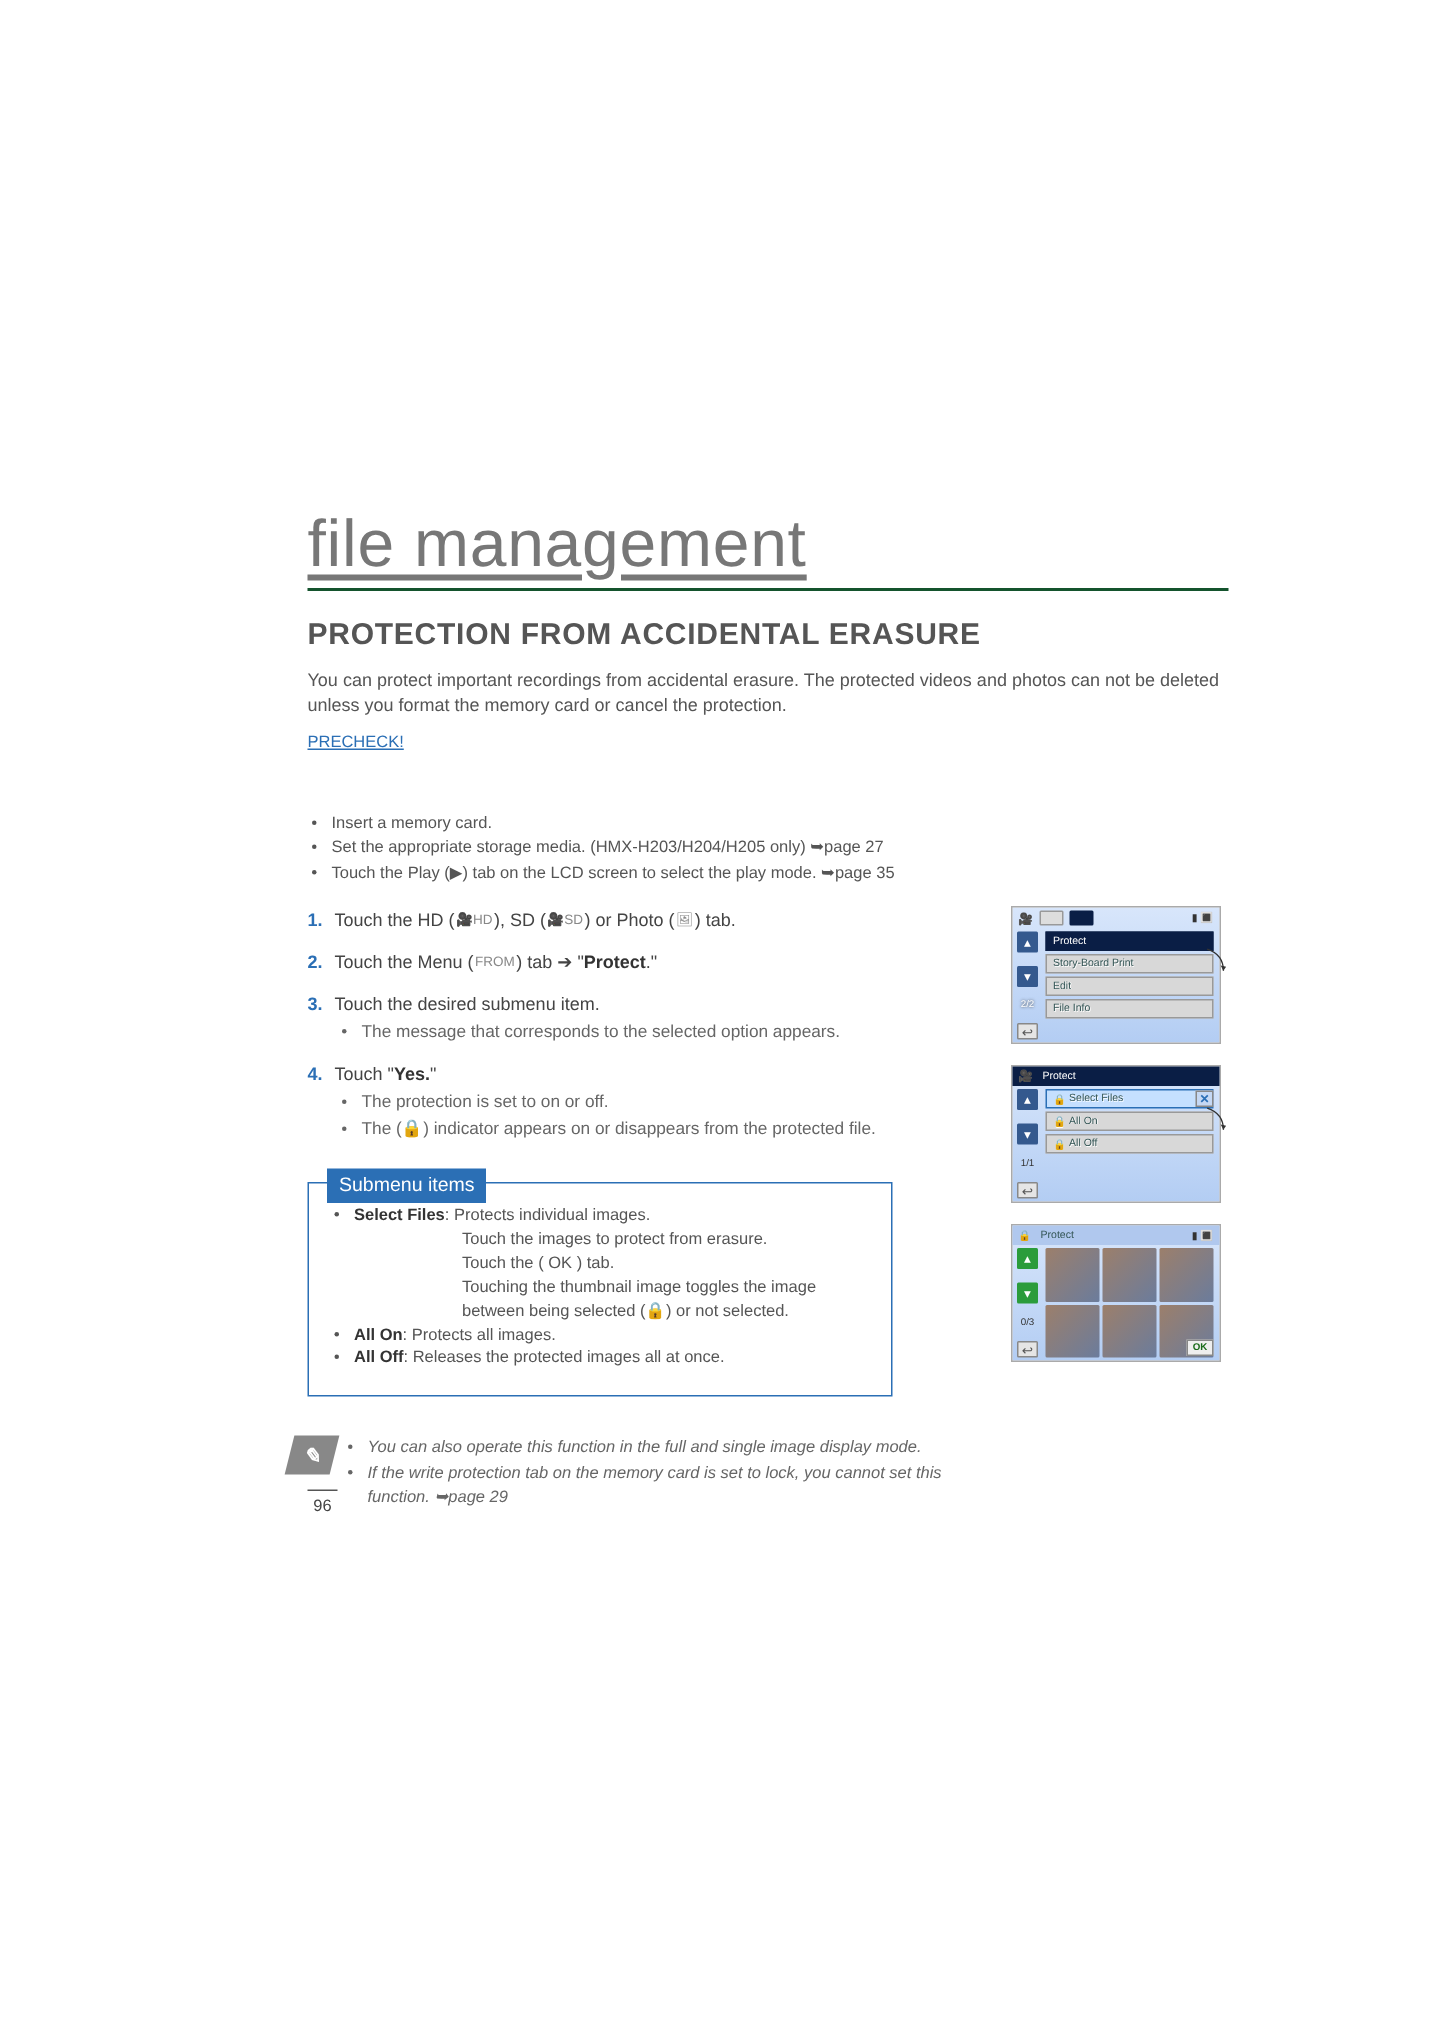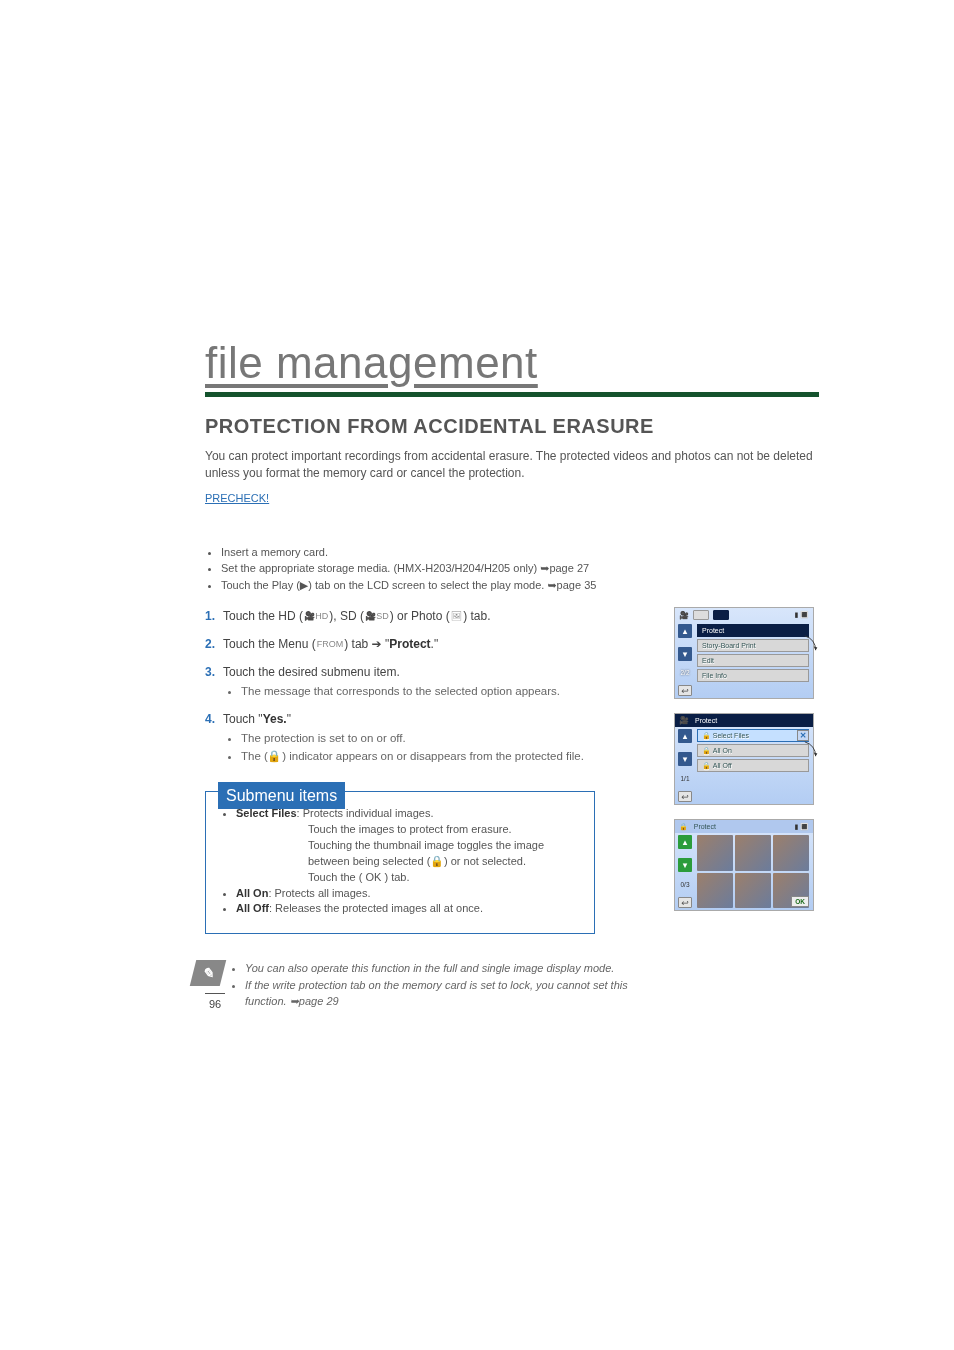--- a/index.html
+++ b/index.html
@@ -6,21 +6,21 @@
   body {
     font-family: Arial, Helvetica, sans-serif;
     background: #fff;
     width: 954px;
     height: 1350px;
     position: relative;
     padding: 338px 135px 0 205px;
     color: #444;
   }
   .title-underline-wrap {
-    border-bottom: 5px solid #14532d;
+    border-bottom: 2px solid #14532d;
     margin-bottom: 18px;
   }
   h1.doc-title {
     font-size: 44px;
     font-weight: 300;
     color: #777;
     letter-spacing: 0.5px;
     text-decoration: underline;
     text-underline-offset: 6px;
     margin-bottom: 4px;
@@ -102,21 +102,21 @@
     font-size: 11px;
     line-height: 1.45;
     color: #555;
   }
   .submenu-badge {
     position: absolute;
     top: -10px;
     left: 12px;
     background: #2b6fb5;
     color: #fff;
-    font-size: 16px;
+    font-size: 13px;
     padding: 2px 8px;
   }
   .submenu-box ul { list-style: disc; padding-left: 14px; }
   .submenu-box b { color: #333; }
   .sub-indent { padding-left: 72px; display: block; }
   .note-row {
     display: flex;
     gap: 10px;
     margin-top: 26px;
     position: relative;
@@ -230,22 +230,22 @@
         </ul>
       </li>
     </ol>
 
     <div class="submenu-box">
       <div class="submenu-badge">Submenu items</div>
       <ul>
         <li>
           <b>Select Files</b><span>: Protects individual images.</span>
           <span class="sub-indent">Touch the images to protect from erasure.</span>
+          <span class="sub-indent">Touch the ( OK ) tab.</span>
           <span class="sub-indent">Touching the thumbnail image toggles the image between being selected (🔒) or not selected.</span>
-          <span class="sub-indent">Touch the ( OK ) tab.</span>
         </li>
         <li><b>All On</b><span>: Protects all images.</span></li>
         <li><b>All Off</b><span>: Releases the protected images all at once.</span></li>
       </ul>
     </div>
 
     <div class="note-row">
       <div class="note-icon">
           <span>✎</span>
         </div>

